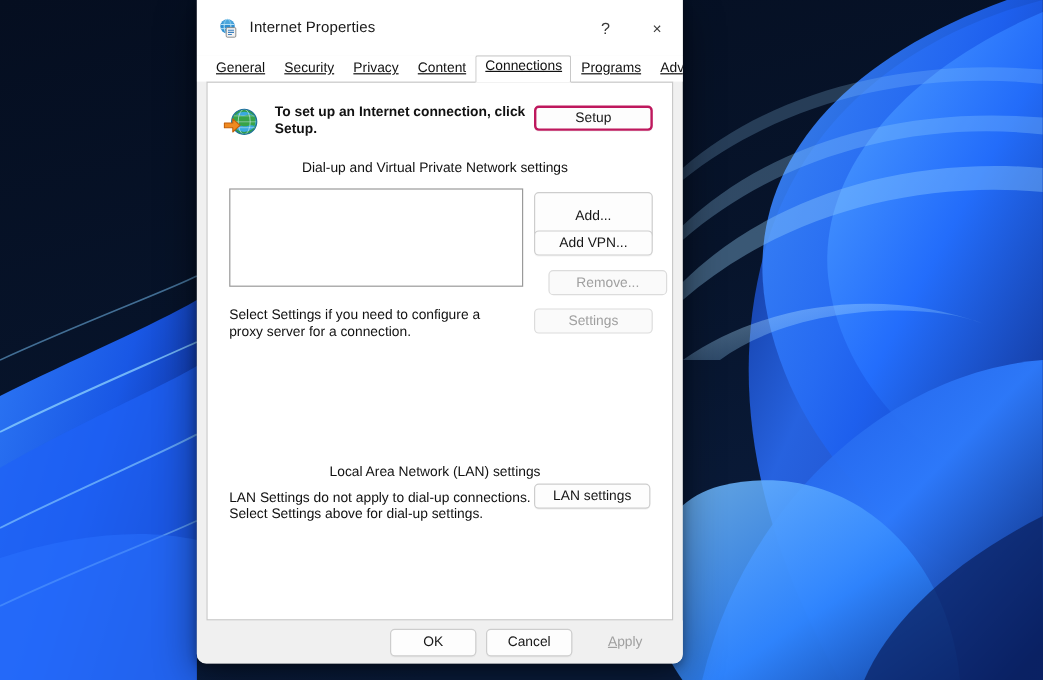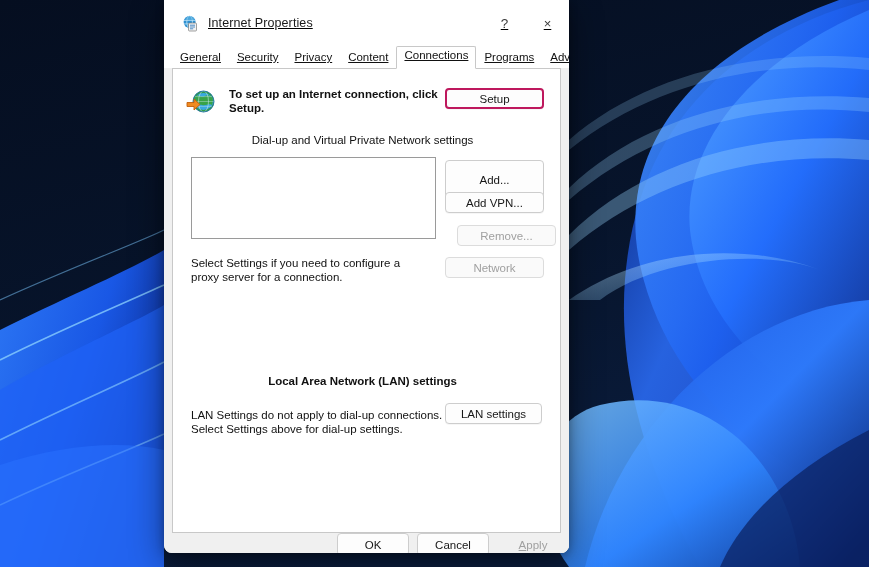--- a/index.html
+++ b/index.html
@@ -44,21 +44,20 @@
   }
 
   
   #titlebar {
     height: 46px;
     background: #ffffff;
     display: flex;
     align-items: center;
     flex: 0 0 auto;
     position: relative;
-    text-decoration: underline;
   }
   #title-icon {
     margin-left: 18px;
     width: 17px;
     height: 17px;
     flex: 0 0 auto;
   }
   #title-text {
     margin-left: 9px;
     font-size: 12.5px;
@@ -195,26 +194,27 @@
   #setup-row-icon {
     position: absolute;
     left: 12px;
     top: 18px;
     width: 32px;
     height: 32px;
   }
 
   
   #footer {
-    height: 20px;
+    height: 36px;
     flex: 0 0 auto;
     background: #f0f0f0;
     display: flex;
+    align-items: center;
     justify-content: flex-end;
-    padding-right: 0;
+    padding-right: 12px;
     gap: 8px;
     box-sizing: border-box;
   }
   .footer-btn {
     position: relative;
     width: 72px;
     height: 23px;
     background: #fdfdfd;
     border: 1px solid #cdcdcd;
     border-radius: 4px;
@@ -357,25 +357,25 @@
     <div class="group-header" style="top:65px;">
       <span class="label">Dial-up and Virtual Private Network settings</span>
       <span class="rule"></span>
     </div>
 
     <div id="conn-listbox"></div>
 
     <div class="btn" style="left:272px; top:91px; width:99px; height:39px;">Add...</div>
     <div class="btn" style="left:272px; top:123px; width:99px; height:21px;">Add VPN...</div>
     <div class="btn disabled" style="left:284px; top:156px; width:99px; height:21px;">Remove...</div>
-    <div class="btn disabled" style="left:272px; top:188px; width:99px; height:21px;">Network</div>
+    <div class="btn disabled" style="left:272px; top:188px; width:99px; height:21px;">Settings</div>
 
     <div class="panel-text" style="left:18px; top:187px; width:240px;">Select Settings if you need to configure a proxy server for a connection.</div>
 
-    <div class="group-header" style="top:306px;font-weight:bold;">
+    <div class="group-header" style="top:319px;">
       <span class="label">Local Area Network (LAN) settings</span>
       <span class="rule"></span>
     </div>
 
     <div class="panel-text" style="left:18px; top:339px; width:252px;">LAN Settings do not apply to dial-up connections. Select Settings above for dial-up settings.</div>
 
     <div class="btn" style="left:272px; top:334px; width:97px; height:21px;">LAN settings</div>
 
   </div>
 

